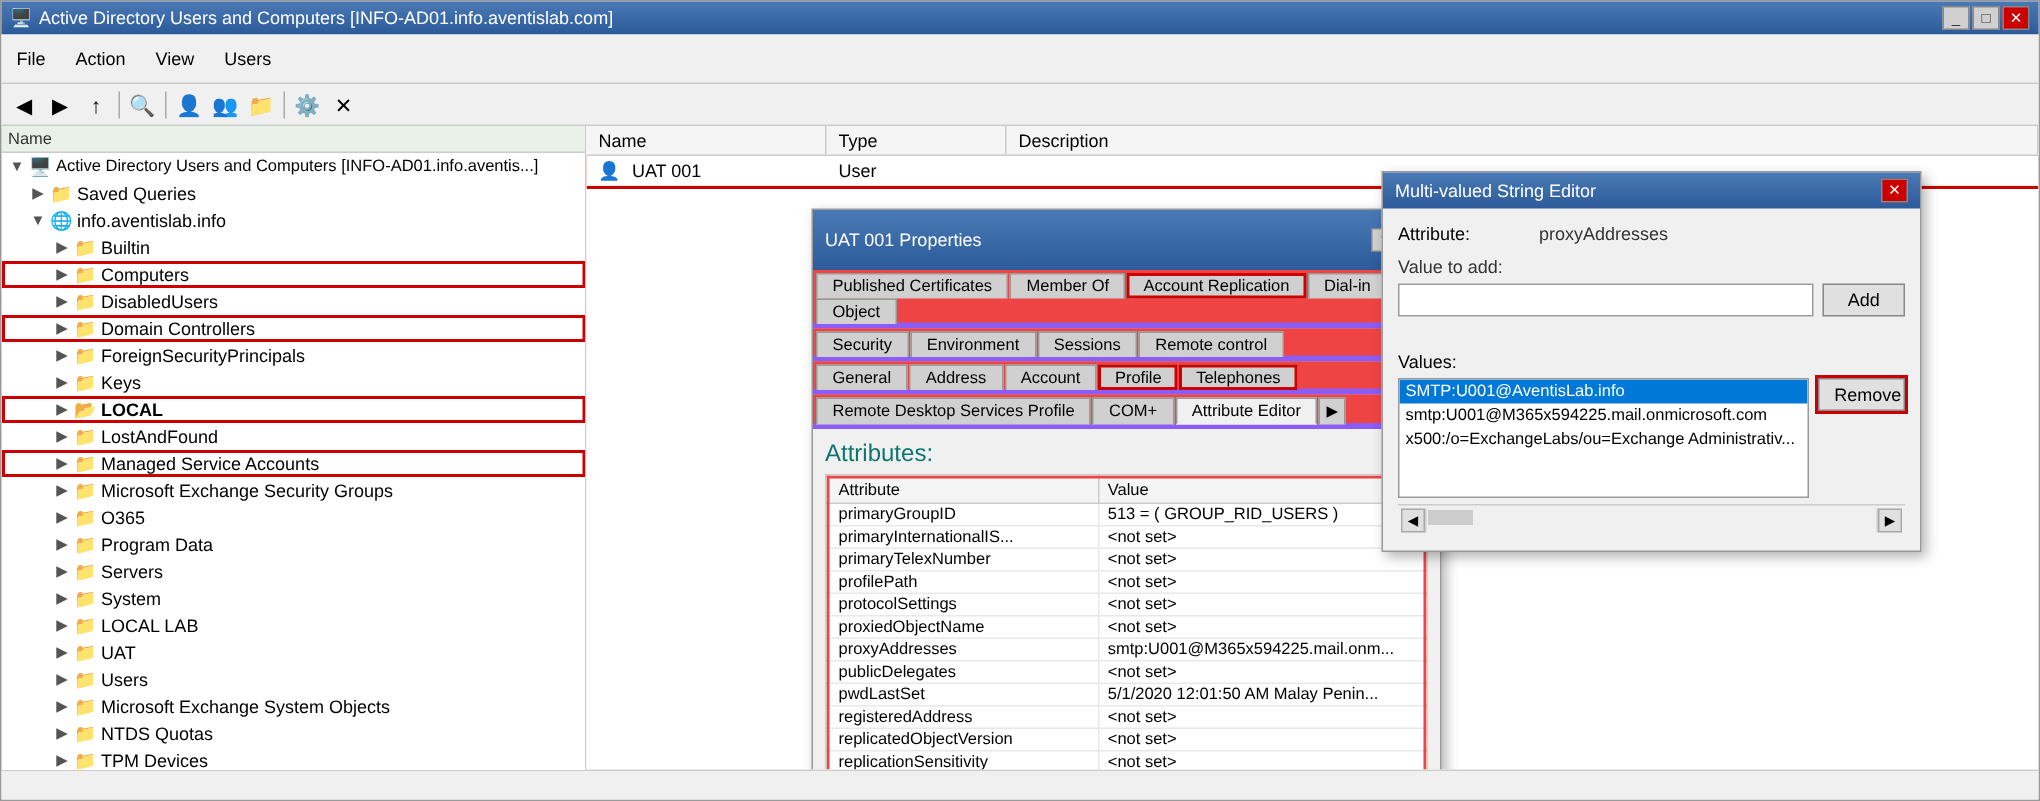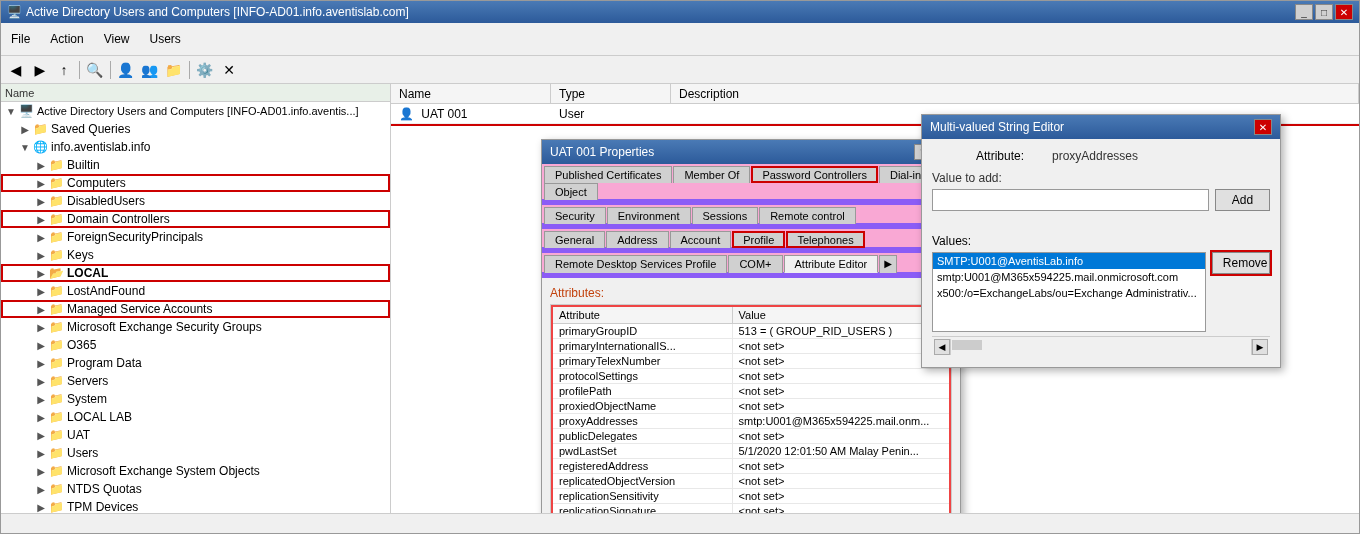--- a/index.html
+++ b/index.html
@@ -207,21 +207,21 @@
     }
 
     .dialog-title-bar {
       background: linear-gradient(to bottom, #4a7ab5, #2c5a9a);
       color: white;
       padding: 4px 8px;
       font-size: 12px;
       display: flex;
       align-items: center;
       justify-content: space-between;
-      height: 24px;
+      height: 40px;
     }
     .dialog-title-buttons {
       display: flex;
       gap: 2px;
     }
     .dialog-title-btn {
       width: 18px;
       height: 16px;
       background: #d0d0d0;
       border: 1px solid #888;
@@ -231,22 +231,22 @@
       justify-content: center;
       cursor: pointer;
       color: #333;
     }
     .dialog-title-btn.close { background: #cc0000; color: white; }
 
     
     .tab-bar {
       display: flex;
       flex-wrap: wrap;
-      background: #f9a8d4;
-      border-bottom: 6px solid #8b5cf6;
+      background: #ef4444;
+      border-bottom: 4px solid #8b5cf6;
       padding: 2px 2px 0;
       gap: 1px;
     }
     .tab {
       padding: 2px 10px;
       font-size: 11px;
       background: #d0d0d0;
       border: 1px solid #999;
       border-bottom: none;
       cursor: pointer;
@@ -261,23 +261,23 @@
     }
 
     
     .dialog-content {
       padding: 8px;
       background: #f0f0f0;
     }
 
     
     .attributes-label {
-      font-size: 12px;
+      font-size: 16px;
       margin-bottom: 4px;
-      color: #c2410c;
+      color: #0f766e;
     }
 
     .attributes-table {
       width: 100%;
       border-collapse: collapse;
       background: white;
       border: 2px solid #ef4444;
       font-size: 11px;
     }
     .attributes-table th {
@@ -318,22 +318,21 @@
     }
 
     .mve-content {
       padding: 10px;
     }
 
     .mve-row {
       display: flex;
       align-items: center;
       margin-bottom: 8px;
-      gap: 6px;
-      margin-left: 44px;
+      gap: 24px;
     }
     .mve-label {
       font-size: 12px;
       width: 70px;
       flex-shrink: 0;
     }
     .mve-value {
       font-size: 12px;
       color: #333;
     }
@@ -666,21 +665,21 @@
           </div>
 
           <div class="tab-bar">
             <div class="tab">
               <span>Published Certificates</span>
             </div>
             <div class="tab">
               <span>Member Of</span>
             </div>
             <div class="tab" style="outline:2px solid #cc0000; outline-offset:-2px;">
-              <span>Password Controllers</span>
+              <span>Account Replication</span>
             </div>
             <div class="tab">
               <span>Dial-in</span>
             </div>
             <div class="tab">
               <span>Object</span>
             </div>
           </div>
 
           <div class="tab-bar">
@@ -746,25 +745,25 @@
                     </tr>
                     <tr>
                       <td>primaryInternationalIS...</td>
                       <td>&lt;not set&gt;</td>
                     </tr>
                     <tr>
                       <td>primaryTelexNumber</td>
                       <td>&lt;not set&gt;</td>
                     </tr>
                     <tr>
+                      <td>profilePath</td>
+                      <td>&lt;not set&gt;</td>
+                    </tr>
+                    <tr>
                       <td>protocolSettings</td>
-                      <td>&lt;not set&gt;</td>
-                    </tr>
-                    <tr>
-                      <td>profilePath</td>
                       <td>&lt;not set&gt;</td>
                     </tr>
                     <tr>
                       <td>proxiedObjectName</td>
                       <td>&lt;not set&gt;</td>
                     </tr>
                     <tr>
                       <td>proxyAddresses</td>
                       <td>smtp:U001@M365x594225.mail.onm...</td>
                     </tr>

